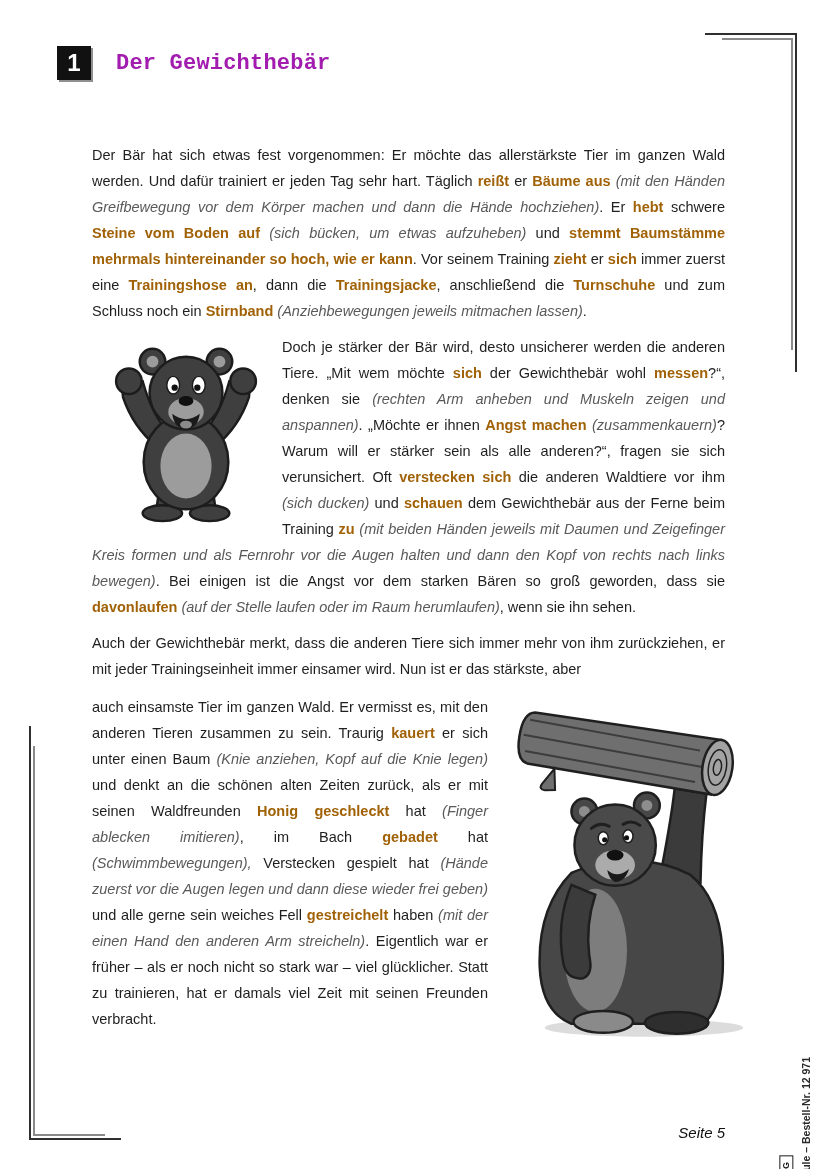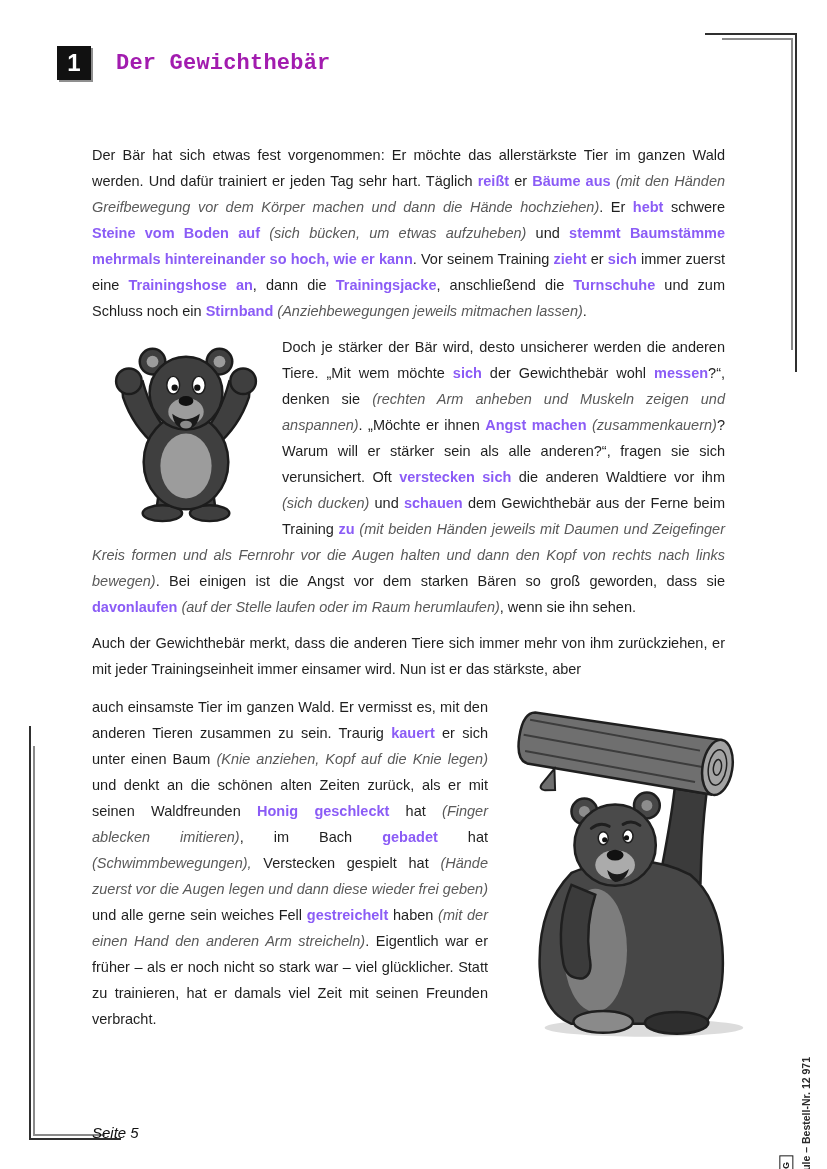--- a/index.html
+++ b/index.html
@@ -26,29 +26,29 @@
     box-shadow:2px 2px 0 0 #8f8f8f;
   }
   .title{font-size:22px;font-weight:bold;color:#a21caf;letter-spacing:.2px;font-family:Liberation Mono, monospace;}
   
   .content{
     position:absolute;left:92px;top:142px;width:633px;
     font-size:14.5px;line-height:26px;text-align:justify;
   }
   .para{margin:0 0 10px 0;}
   .para.joined{margin-bottom:12px;}
-  .run-bold{font-weight:bold;color:#8b5cf6;}
+  .run-bold{font-weight:bold;color:#a16207;}
   .run-italic{font-style:italic;color:#595959;}
   .float-left-img{float:left;width:160px;height:192px;margin:2px 16px 4px 14px;}
   .float-right-img{float:right;width:263px;height:348px;margin:0 -38px 4px 12px;}
   .float-left-img svg,.float-right-img svg{width:100%;height:100%;display:block;}
   
   .footer{
     position:absolute;left:92px;top:1124px;width:633px;
-    text-align:left;font-size:15px;font-style:italic;color:#111;
+    text-align:right;font-size:15px;font-style:italic;color:#111;
   }
   
   .sidebar{
     position:absolute;right:14px;bottom:112px;
     transform:rotate(-90deg);transform-origin:bottom right;
     white-space:nowrap;
     font-size:10.5px;font-weight:bold;color:#2a2a2a;
     line-height:13px;text-align:left;
   }
   

